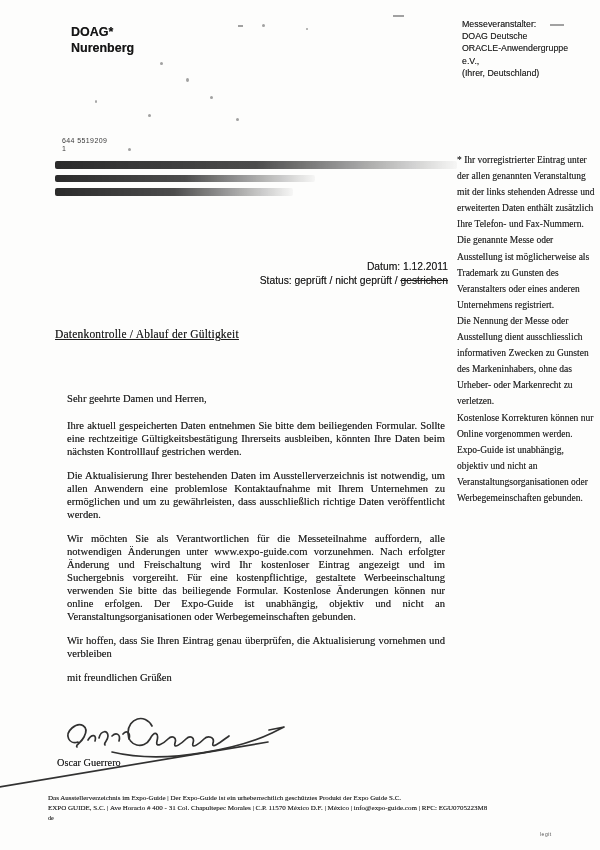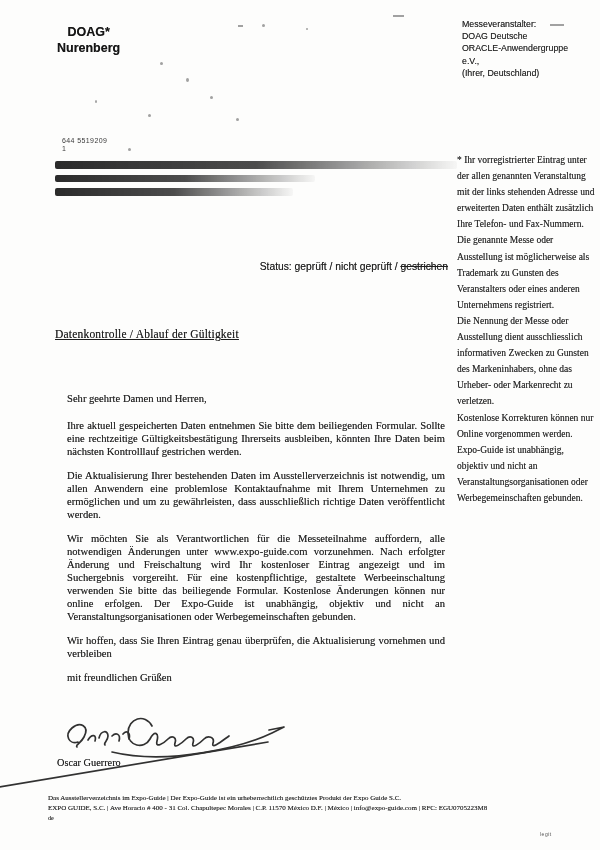--- a/index.html
+++ b/index.html
@@ -3,22 +3,22 @@
 <meta charset="utf-8">
 <style>
   html,body { margin:0; padding:0; background:#ffffff; }
   .page {
     position:relative; width:600px; height:850px; background:#fdfdfc;
     font-family:"Liberation Serif", serif; color:#262626; overflow:hidden;
   }
   .scan { text-shadow:0 0 0.6px rgba(40,40,40,0.65); }
 
   
-  .logo { position:absolute; left:57px; top:24px; font-family:"Liberation Sans",sans-serif;
-          font-weight:bold; font-size:12.5px; line-height:16px; color:#161616;text-align:center; }
+  .logo { position:absolute; left:71px; top:24px; font-family:"Liberation Sans",sans-serif;
+          font-weight:bold; font-size:12.5px; line-height:16px; color:#161616; }
   .organizer { position:absolute; left:462px; top:18px; font-family:"Liberation Sans",sans-serif;
                font-size:8.8px; line-height:12.2px; color:#2a2a2a; }
   .refnum { position:absolute; left:62px; top:137px; font-family:"Liberation Sans",sans-serif;
             font-size:7px; line-height:8px; letter-spacing:0.4px; color:#3a3a3a; filter:blur(0.2px); }
 
   
   .bar { position:absolute; left:55px; border-radius:2px; filter:blur(0.5px);
          background:linear-gradient(90deg, rgba(25,25,25,0.92) 0%, rgba(45,45,45,0.85) 50%,
                     rgba(90,90,90,0.45) 80%, rgba(120,120,120,0.05) 100%); }
   .bar1 { top:161px; width:402px; height:8px; }
@@ -82,20 +82,21 @@
   <div class="refnum">
     <div>644 5519209</div>
     <div>1</div>
   </div>
 
   <div class="bar bar1"></div>
   <div class="bar bar2"></div>
   <div class="bar bar3"></div>
 
   <div class="datestatus scan">
+    <div>Datum: 1.12.2011</div>
     <div><span>Status: geprüft / nicht geprüft / </span><span class="struck">gestrichen</span></div>
   </div>
 
   <div class="subject scan">Datenkontrolle / Ablauf der Gültigkeit</div>
 
   <div class="bodycol scan">
     <p class="greet">Sehr geehrte Damen und Herren,</p>
     <p>Ihre aktuell gespeicherten Daten entnehmen Sie bitte dem beiliegenden Formular. Sollte eine rechtzeitige Gültigkeitsbestätigung Ihrerseits ausbleiben, könnten Ihre Daten beim nächsten Kontrolllauf gestrichen werden.</p>
     <p>Die Aktualisierung Ihrer bestehenden Daten im Ausstellerverzeichnis ist notwendig, um allen Anwendern eine problemlose Kontaktaufnahme mit Ihrem Unternehmen zu ermöglichen und um zu gewährleisten, dass ausschließlich richtige Daten veröffentlicht werden.</p>
     <p>Wir möchten Sie als Verantwortlichen für die Messeteilnahme auffordern, alle notwendigen Änderungen unter www.expo-guide.com vorzunehmen. Nach erfolgter Änderung und Freischaltung wird Ihr kostenloser Eintrag angezeigt und im Suchergebnis vorgereiht. Für eine kostenpflichtige, gestaltete Werbeeinschaltung verwenden Sie bitte das beiliegende Formular. Kostenlose Änderungen können nur online erfolgen. Der Expo-Guide ist unabhängig, objektiv und nicht an Veranstaltungsorganisationen oder Werbegemeinschaften gebunden.</p>

